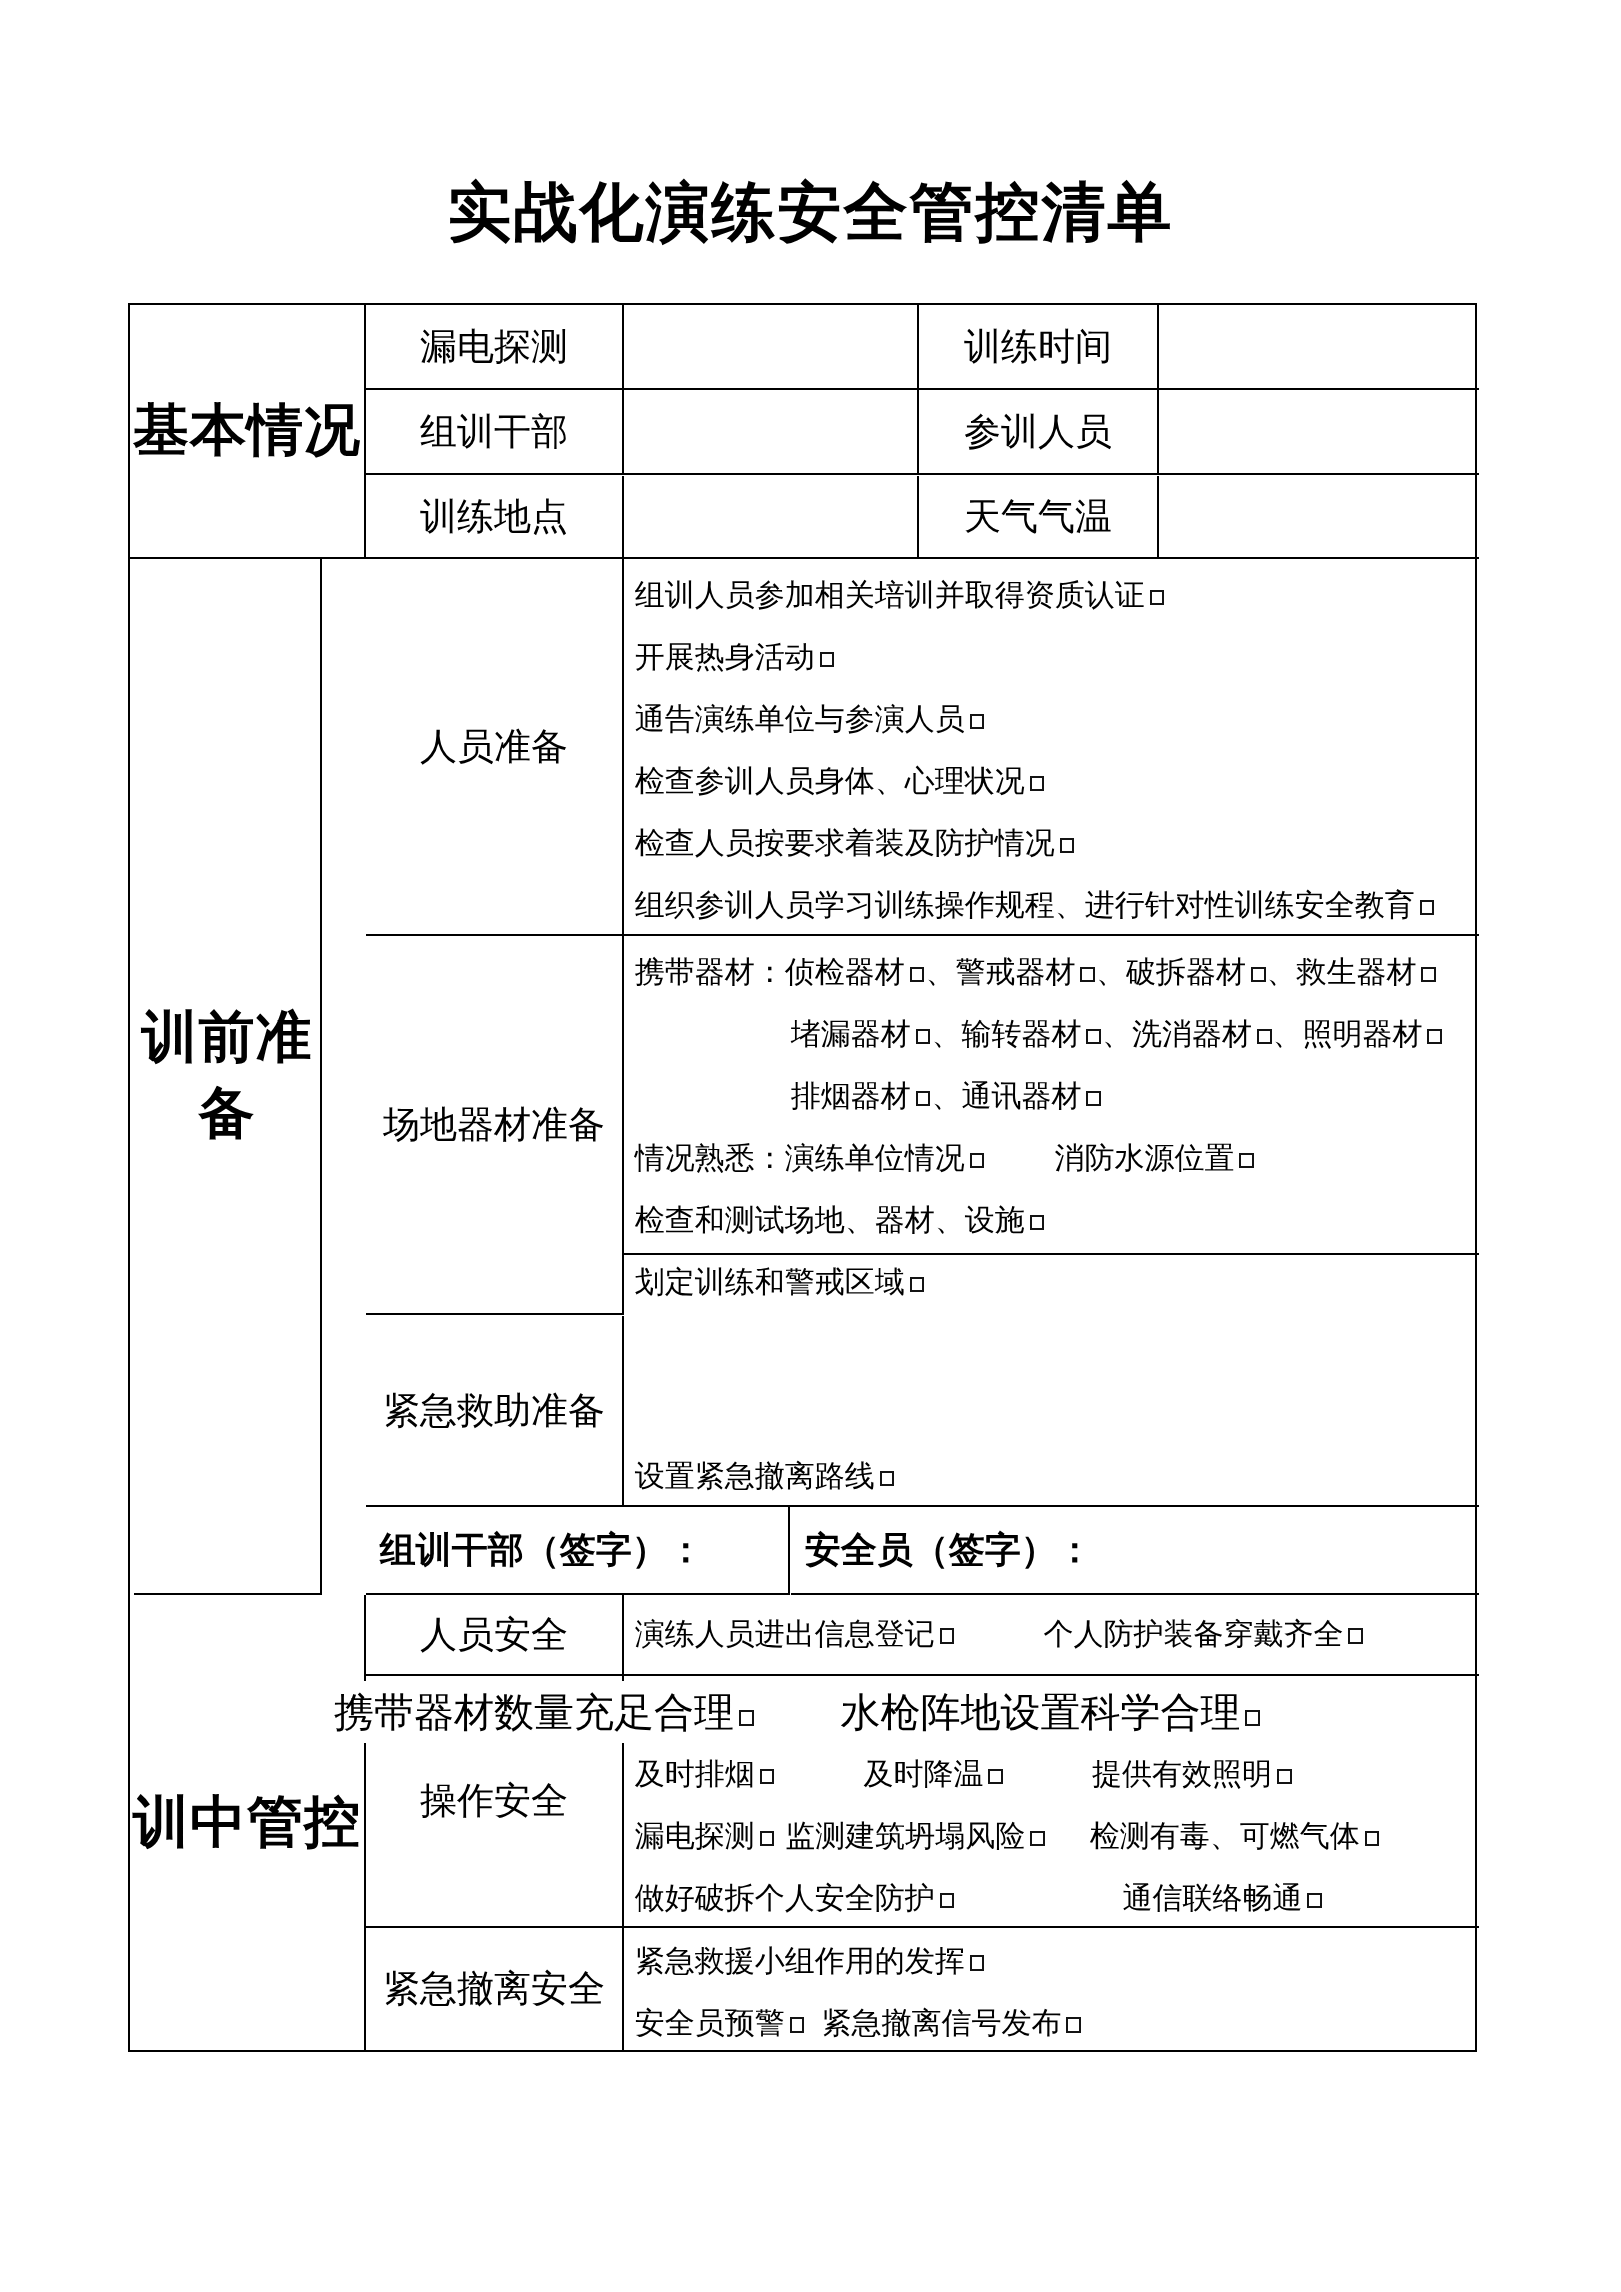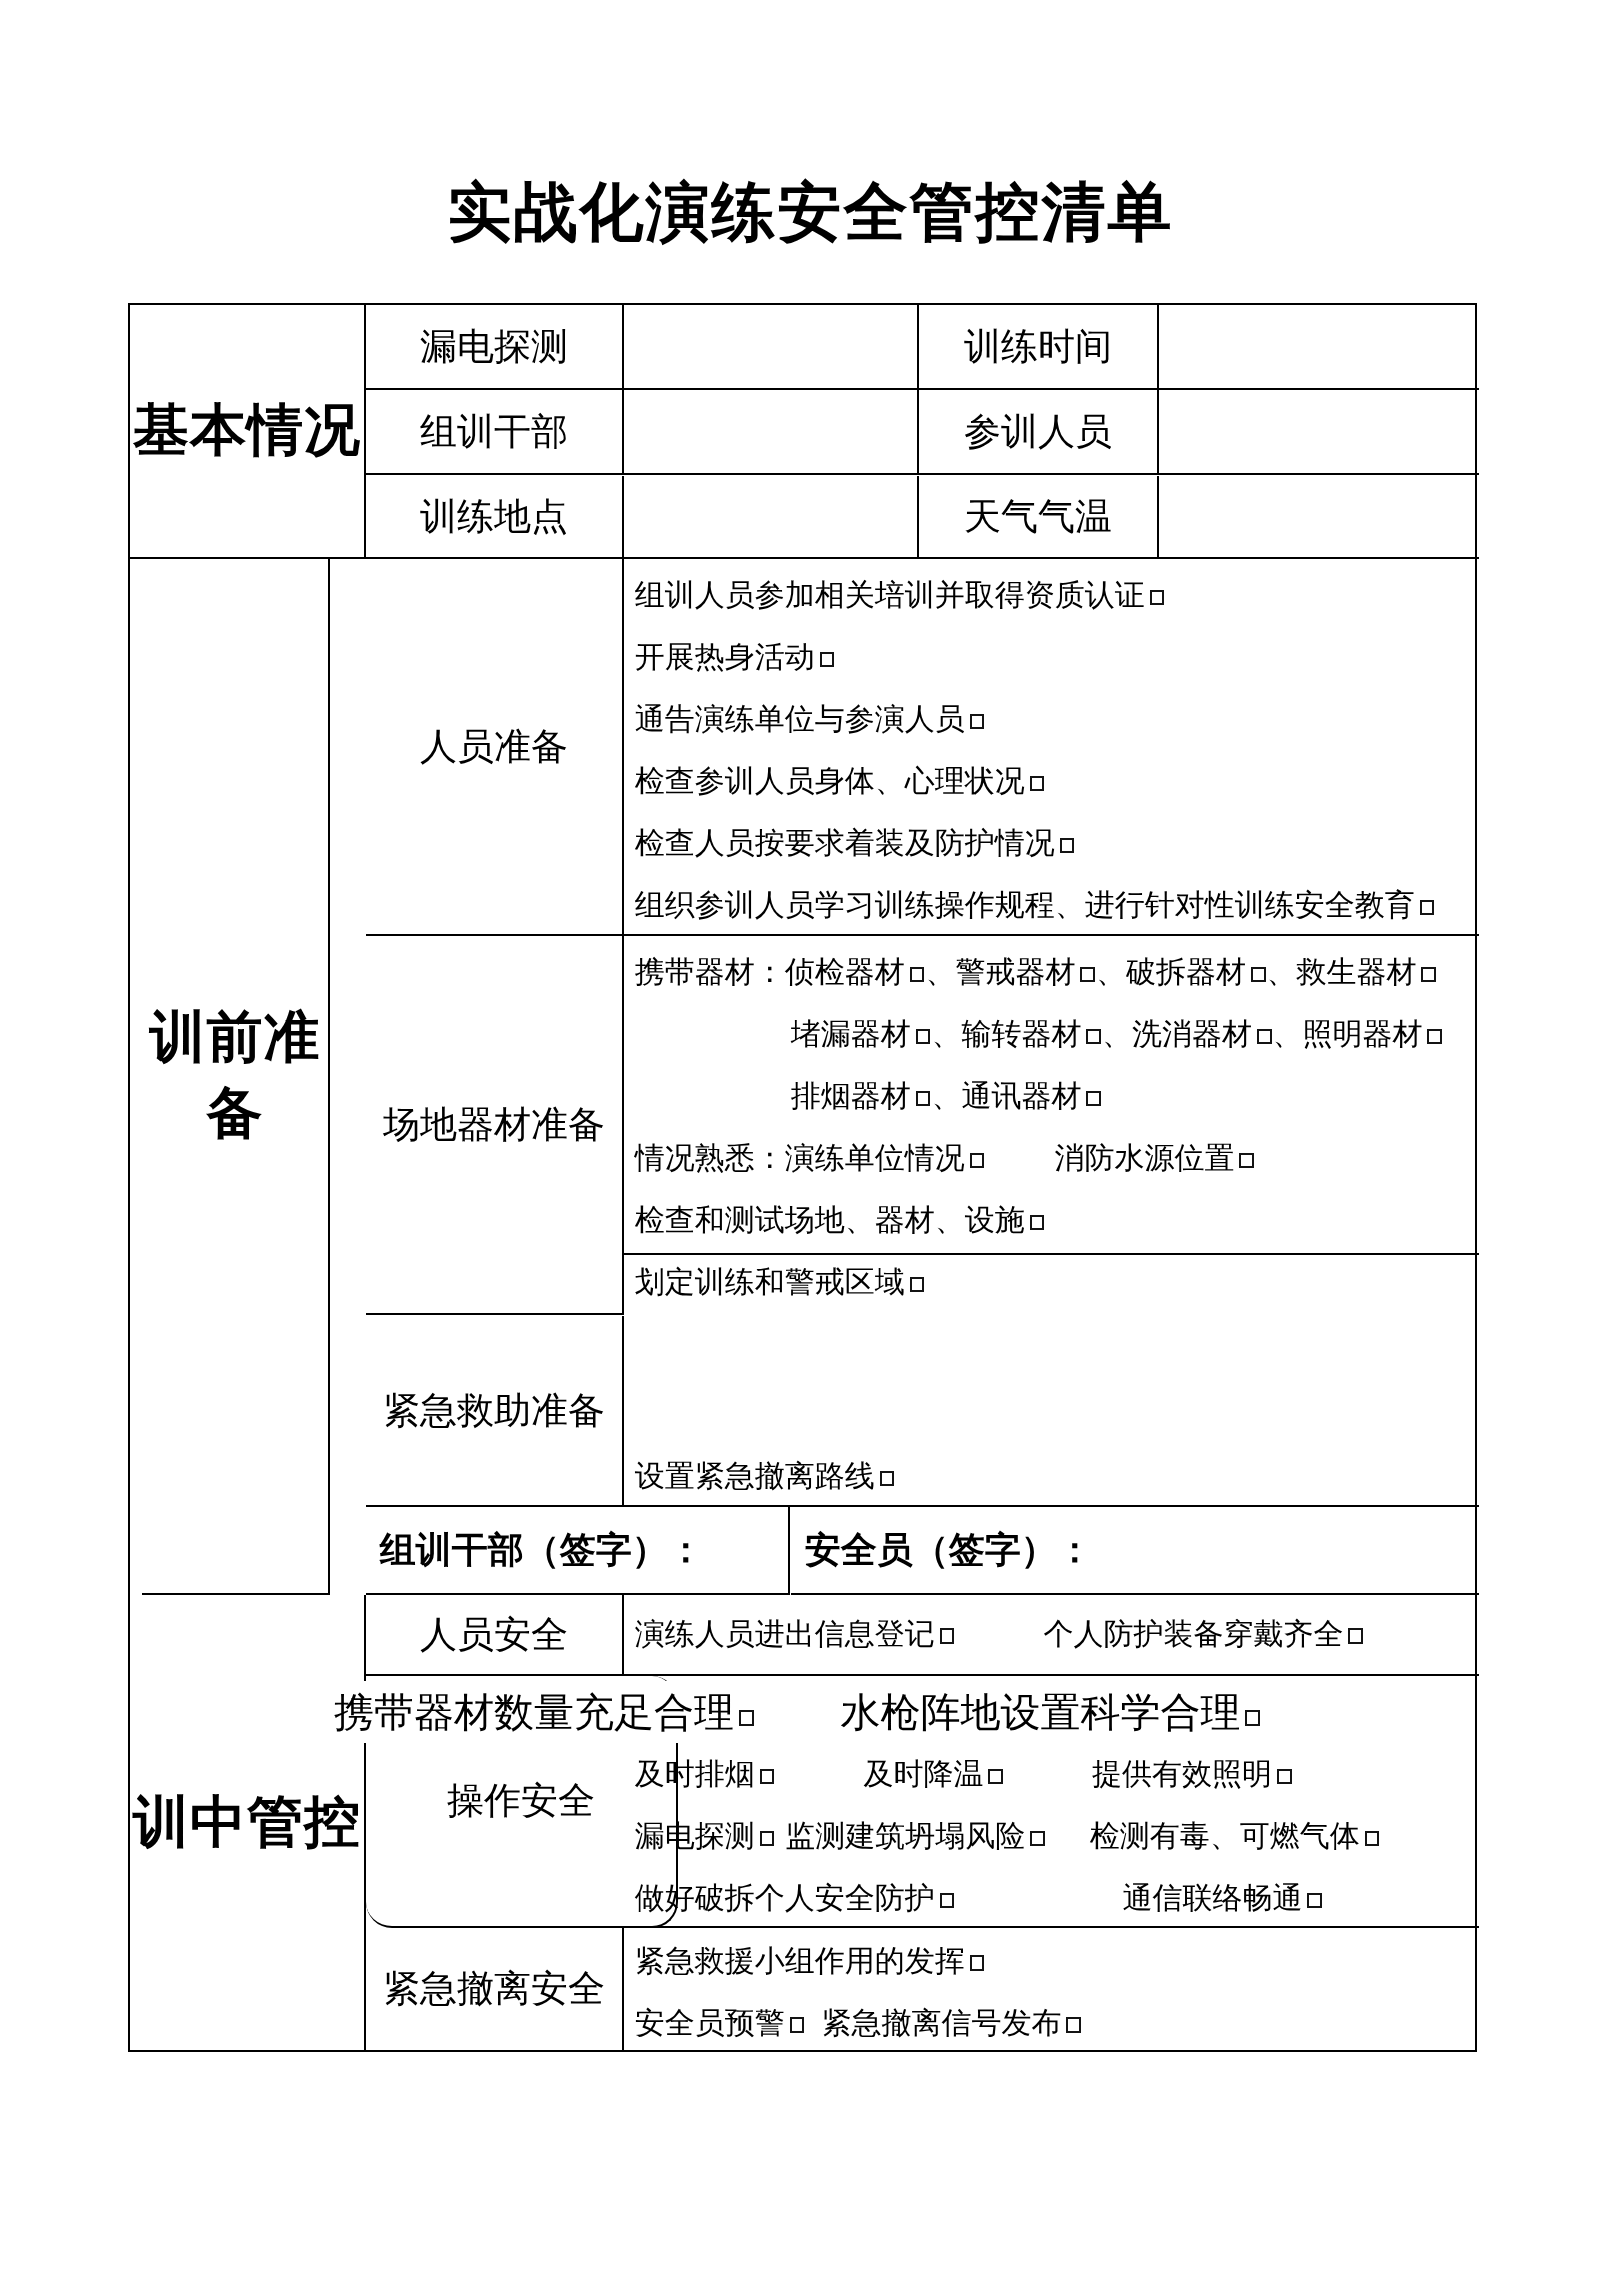--- a/index.html
+++ b/index.html
@@ -34,21 +34,21 @@
 </head>
 <body>
 
 <div class="page">
 
   <div class="doc-title">实战化演练安全管控清单</div>
 
   <div class="tbl">
 
     <div class="cell vc sec br bb3" style="left:0;top:0;width:236px;height:254px;">基本情况</div>
-    <div class="cell vc sec br bb3" style="left:12px;top:254px;width:188px;height:1036px;">训前准备</div>
+    <div class="cell vc sec br bb3" style="left:4px;top:254px;width:188px;height:1036px;">训前准备</div>
     <div class="cell vc sec br" style="left:0;top:1290px;width:236px;bottom:0;">训中管控</div>
 
     <div class="cell vc sub br bb" style="left:236px;top:0;width:258px;height:85px;">漏电探测</div>
     <div class="cell br bb" style="left:494px;top:0;width:295px;height:85px;"></div>
     <div class="cell vc sub br bb" style="left:789px;top:0;width:240px;height:85px;">训练时间</div>
     <div class="cell bb" style="left:1029px;top:0;width:320px;height:85px;"></div>
 
     <div class="cell vc sub br bb" style="left:236px;top:85px;width:258px;height:85px;">组训干部</div>
     <div class="cell br bb" style="left:494px;top:85px;width:295px;height:85px;"></div>
     <div class="cell vc sub br bb" style="left:789px;top:85px;width:240px;height:85px;">参训人员</div>
@@ -119,21 +119,21 @@
     <div class="cell sig bb3" style="left:661px;top:1202px;width:688px;height:88px;">
       <span>安全员（签字）：</span>
     </div>
 
     <div class="cell vc sub br bb" style="left:236px;top:1290px;width:258px;height:81px;">人员安全</div>
     <div class="cell oneline bb" style="left:494px;top:1290px;width:855px;height:81px;">
       <span class="cbx">演练人员进出信息登记<span class="cb"></span></span>
       <span class="cbx ml90">个人防护装备穿戴齐全<span class="cb"></span></span>
     </div>
 
-    <div class="cell vc sub br bb" style="left:236px;top:1371px;width:312px;height:252px;border-radius:26px;">操作安全</div>
+    <div class="cell vc sub br bb" style="left:236px;top:1371px;width:258px;height:252px;">操作安全</div>
     <div class="cell content bb" style="left:494px;top:1371px;width:855px;height:252px;">
       <div class="line"></div>
       <div class="line">
         <span class="cbx">及时排烟<span class="cb"></span></span>
         <span class="cbx ml90">及时降温<span class="cb"></span></span>
         <span class="cbx ml90">提供有效照明<span class="cb"></span></span>
       </div>
       <div class="line">
         <span class="cbx">漏电探测<span class="cb"></span></span>
         <span class="cbx ml10">监测建筑坍塌风险<span class="cb"></span></span>

